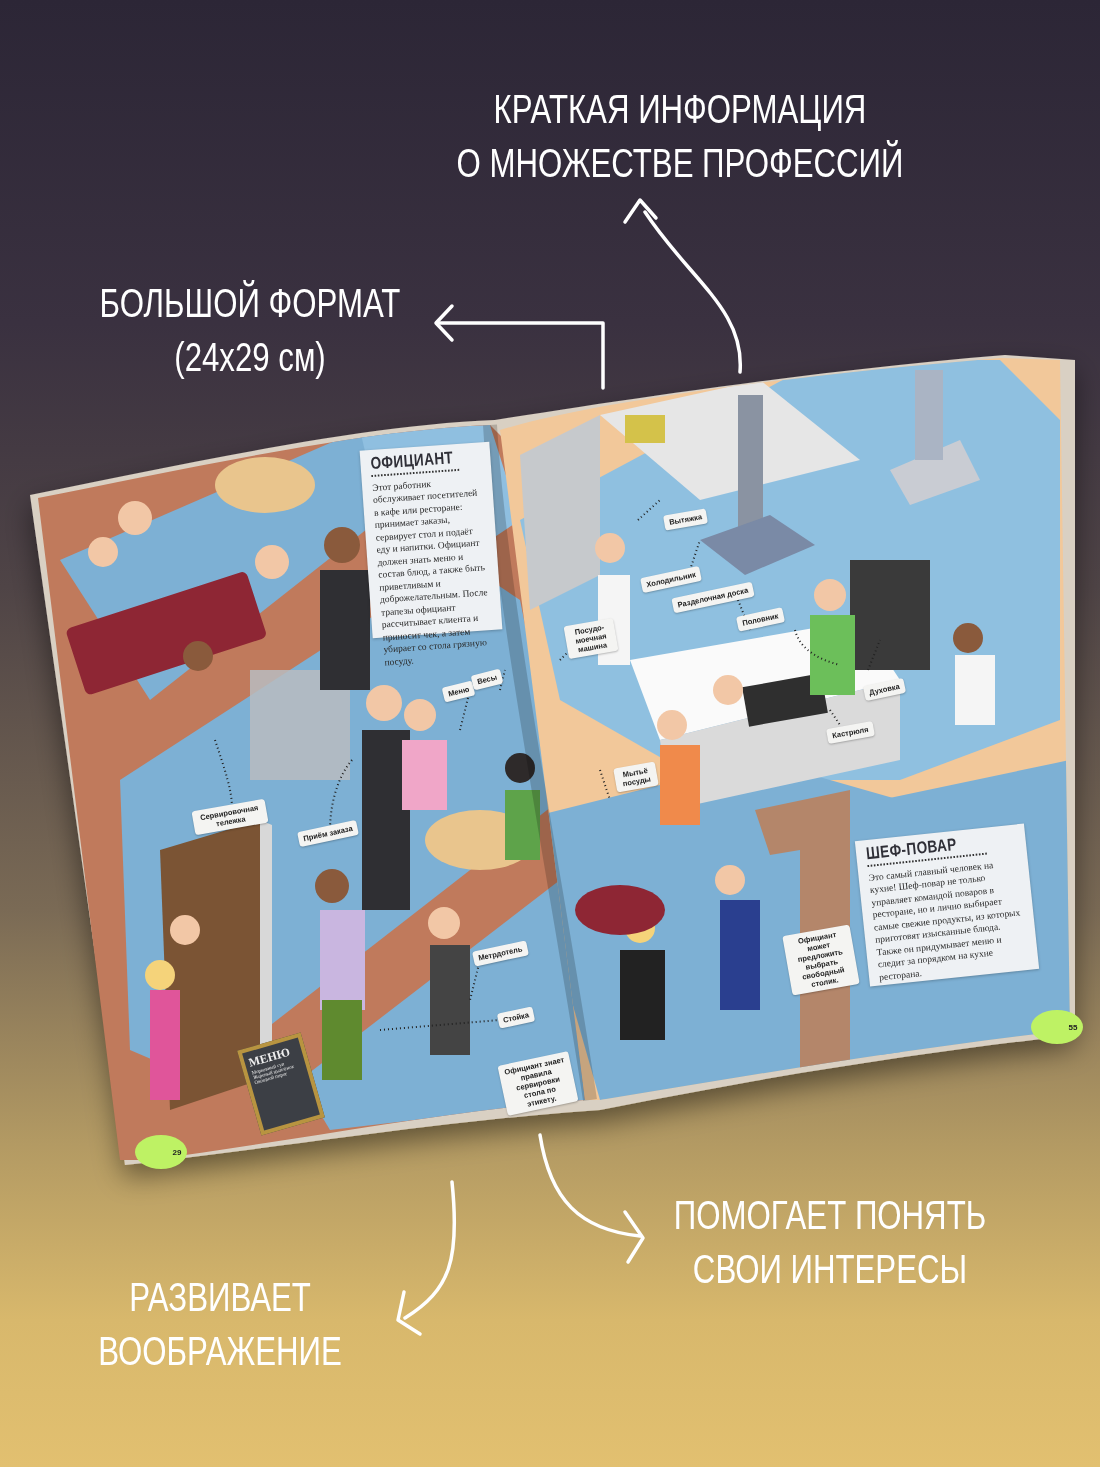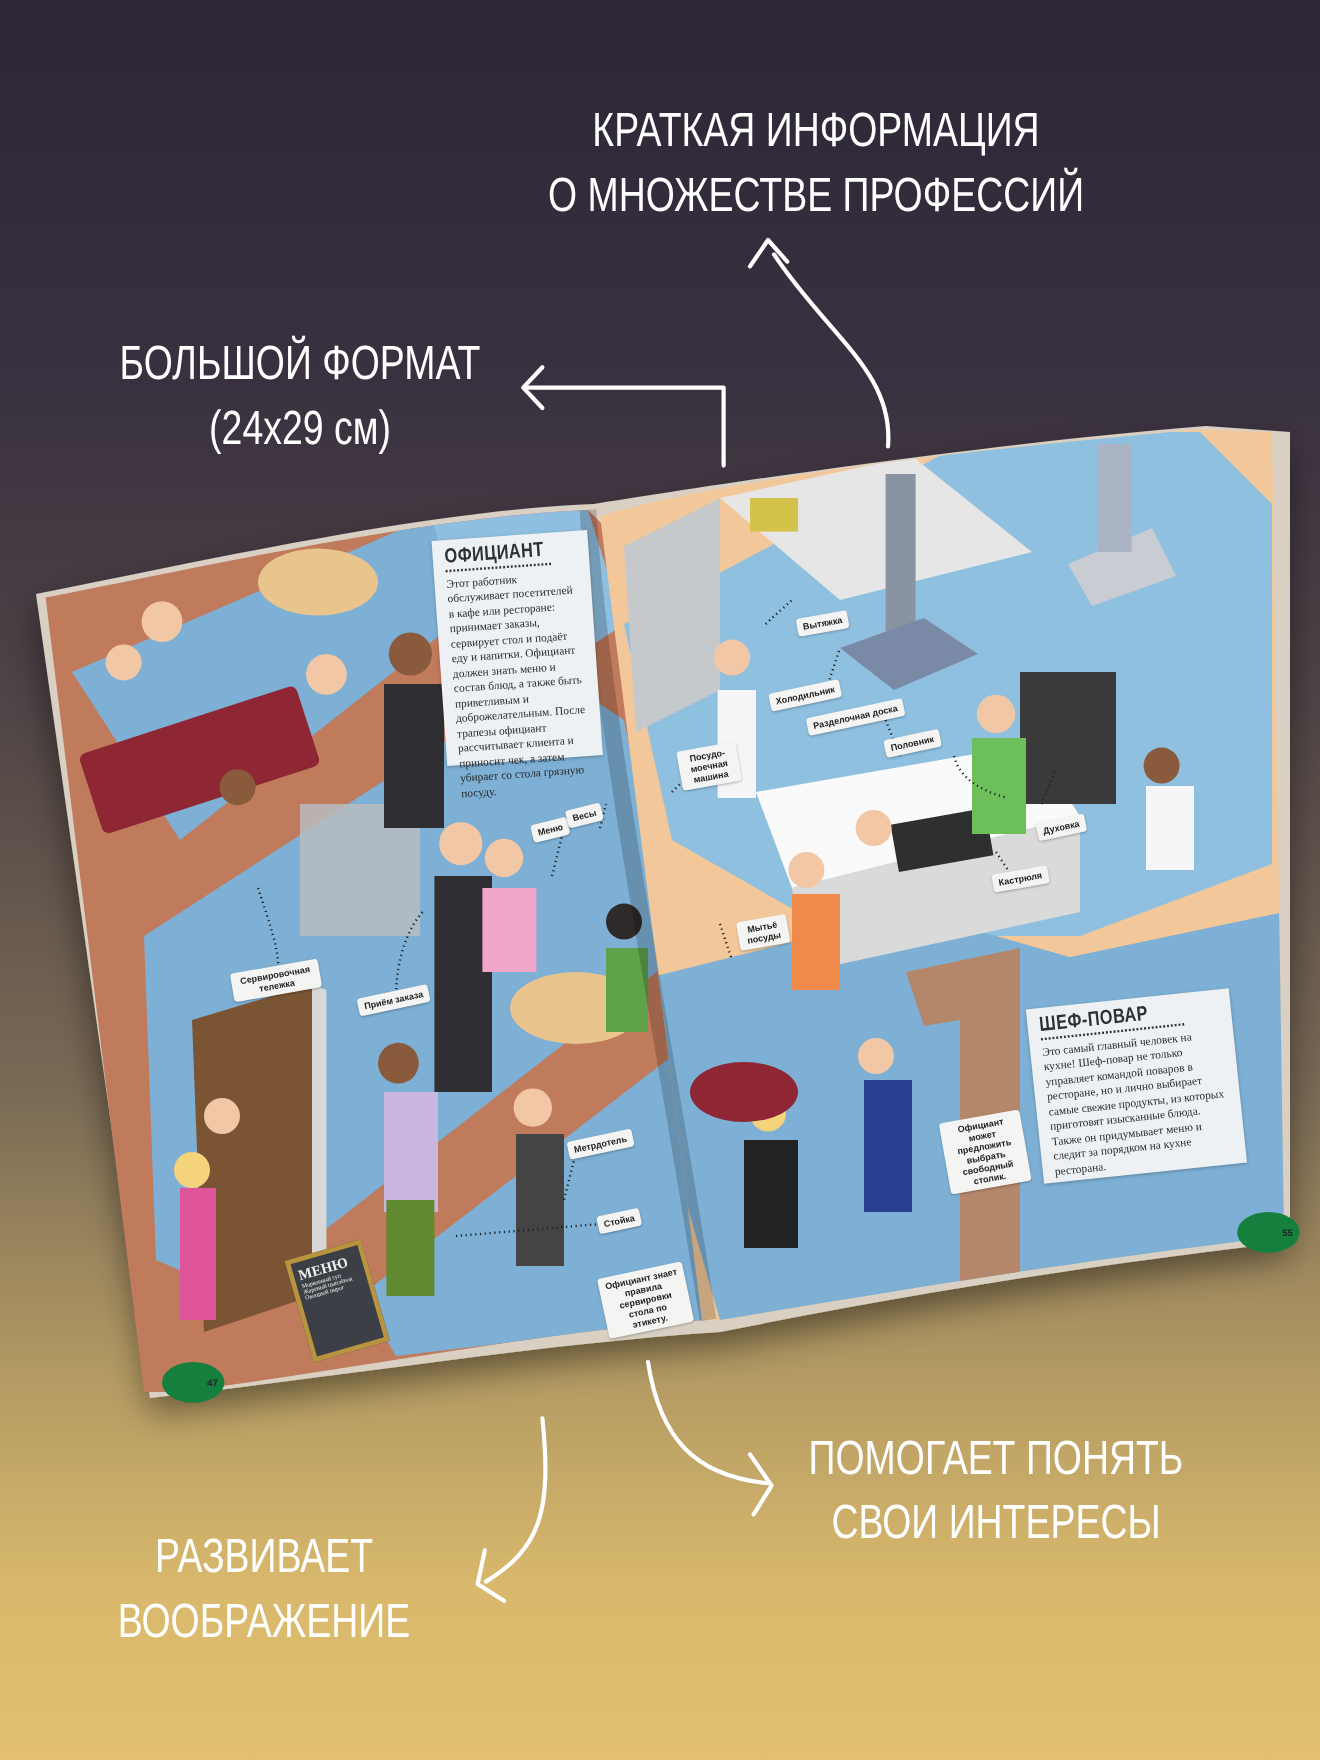--- a/index.html
+++ b/index.html
@@ -7,21 +7,21 @@
     background:linear-gradient(180deg,#2c2636 0%,#3a3140 22%,#4f4446 40%,#7a6a55 62%,#b39a63 78%,#d8b86c 90%,#e2c070 100%);
     font-family:"Liberation Sans","DejaVu Sans",sans-serif;}
   .caption{position:absolute;color:#fff;text-align:center;font-family:"Liberation Sans",sans-serif;
     font-weight:400;font-size:40px;line-height:54px;letter-spacing:0px;transform:scaleX(0.78);transform-origin:center top;white-space:nowrap;}
   .arrow{position:absolute;left:0;top:0;width:1100px;height:1467px;pointer-events:none;}
   
   .book{position:absolute;left:0;top:0;width:1100px;height:1467px;}
   .page-text{position:absolute;background:#eef1f4;color:#2a2a2a;font-family:"Liberation Serif",serif;font-size:9.5px;line-height:12.5px;padding:8px 10px;box-shadow:0 1px 3px rgba(0,0,0,.25);}
   .page-text .h{font-family:"Liberation Sans",sans-serif;font-weight:700;font-size:17px;letter-spacing:.5px;color:#2f2f37;border-bottom:2px dotted #333;padding-bottom:4px;margin-bottom:5px;transform:scaleX(.8);transform-origin:left;}
   .lbl{position:absolute;background:#f4f4f2;color:#222;font-family:"Liberation Sans",sans-serif;font-weight:700;font-size:7.5px;line-height:9px;padding:3px 5px;border-radius:3px;box-shadow:0 1px 2px rgba(0,0,0,.25);text-align:center;}
-  .pnum{position:absolute;width:20px;height:34px;border-radius:50%;background:#15803d;color:#222;font-size:8px;font-weight:700;display:flex;align-items:center;justify-content:center;font-family:"Liberation Sans",sans-serif;padding-left:32px;}
+  .pnum{position:absolute;width:20px;height:34px;border-radius:50%;background:#bef264;color:#222;font-size:8px;font-weight:700;display:flex;align-items:center;justify-content:center;font-family:"Liberation Sans",sans-serif;padding-left:32px;}
   .menu-board{position:absolute;background:#3c3f45;border:4px solid #b89440;color:#eee;font-family:"Liberation Serif",serif;}
 </style>
 </head>
 <body>
 
 <div class="caption" style="left:370px;top:82px;width:620px;">
   <div>КРАТКАЯ ИНФОРМАЦИЯ</div>
   <div>О МНОЖЕСТВЕ ПРОФЕССИЙ</div>
 </div>
 <div class="caption" style="left:40px;top:276px;width:420px;">
@@ -180,21 +180,21 @@
   <div class="lbl" style="left:664px;top:512px;transform:rotate(-10deg);">Вытяжка</div>
   <div class="lbl" style="left:641px;top:572px;transform:rotate(-12deg);">Холодильник</div>
   <div class="lbl" style="left:672px;top:590px;transform:rotate(-12deg);">Разделочная доска</div>
   <div class="lbl" style="left:737px;top:612px;transform:rotate(-12deg);">Половник</div>
   <div class="lbl" style="left:566px;top:622px;width:40px;transform:rotate(-10deg);">Посудо-моечная машина</div>
   <div class="lbl" style="left:864px;top:682px;transform:rotate(-12deg);">Духовка</div>
   <div class="lbl" style="left:827px;top:725px;transform:rotate(-10deg);">Кастрюля</div>
   <div class="lbl" style="left:615px;top:765px;width:32px;transform:rotate(-10deg);">Мытьё посуды</div>
   <div class="lbl" style="left:787px;top:930px;width:58px;transform:rotate(-10deg);">Официант может предложить выбрать свободный столик.</div>
 
-  <div class="pnum" style="left:135px;top:1135px;">47</div>
+  <div class="pnum" style="left:135px;top:1135px;">29</div>
   <div class="pnum" style="left:1031px;top:1010px;">55</div>
 </div>
 
 <svg class="arrow" viewBox="0 0 1100 1467">
   <g stroke="#fff" stroke-width="3.5" fill="none" stroke-linecap="round" stroke-linejoin="round">
 
     <path d="M740,372 C745,310 690,280 645,212"></path>
     <path d="M625,222 L640,200 L656,218"></path>
 
     <path d="M603,388 L603,323 L438,323"></path>

